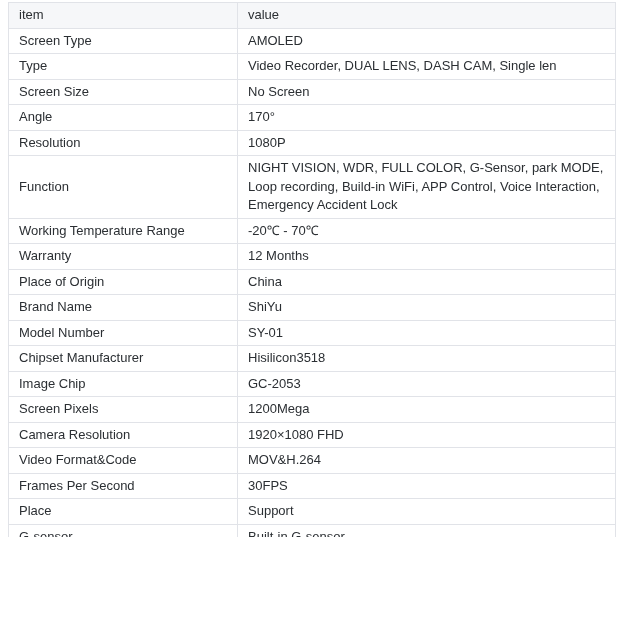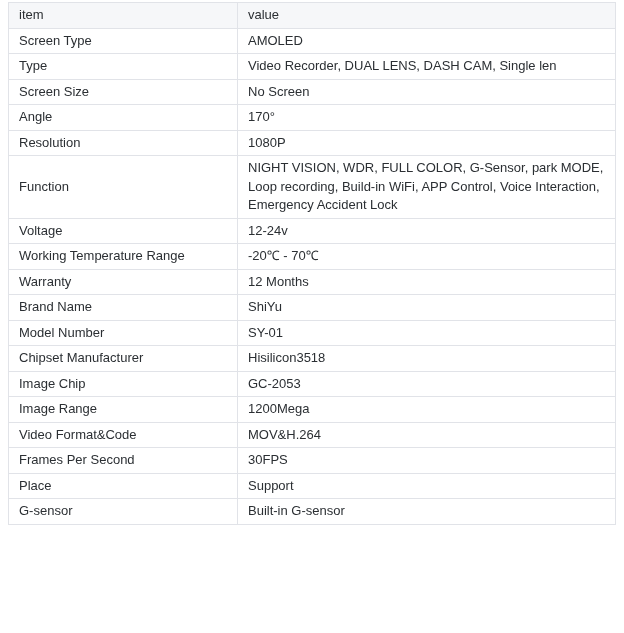--- a/index.html
+++ b/index.html
@@ -77,50 +77,54 @@
         </tr>
         <tr>
           <td>Resolution</td>
           <td>1080P</td>
         </tr>
         <tr>
           <td>Function</td>
           <td>NIGHT VISION, WDR, FULL COLOR, G-Sensor, park MODE, Loop recording, Build-in WiFi, APP Control, Voice Interaction, Emergency Accident Lock</td>
         </tr>
         <tr>
-          <td>Voltage</td>
-          <td>12-24v</td>
-        </tr>
-        <tr>
           <td>Working Temperature Range</td>
           <td>-20℃ - 70℃</td>
         </tr>
         <tr>
           <td>Warranty</td>
           <td>12 Months</td>
+        </tr>
+        <tr>
+          <td>Place of Origin</td>
+          <td>China</td>
         </tr>
         <tr>
           <td>Brand Name</td>
           <td>ShiYu</td>
         </tr>
         <tr>
           <td>Model Number</td>
           <td>SY-01</td>
         </tr>
         <tr>
           <td>Chipset Manufacturer</td>
           <td>Hisilicon3518</td>
         </tr>
         <tr>
           <td>Image Chip</td>
           <td>GC-2053</td>
         </tr>
         <tr>
-          <td>Image Range</td>
+          <td>Screen Pixels</td>
           <td>1200Mega</td>
+        </tr>
+        <tr>
+          <td>Camera Resolution</td>
+          <td>1920×1080 FHD</td>
         </tr>
         <tr>
           <td>Video Format&amp;Code</td>
           <td>MOV&amp;H.264</td>
         </tr>
         <tr>
           <td>Frames Per Second</td>
           <td>30FPS</td>
         </tr>
         <tr>

